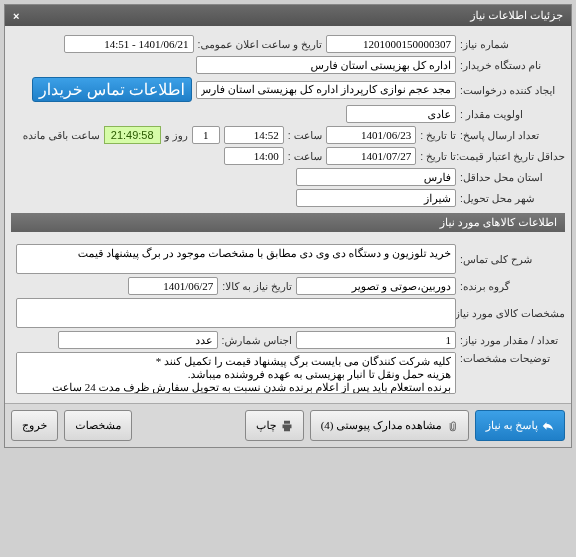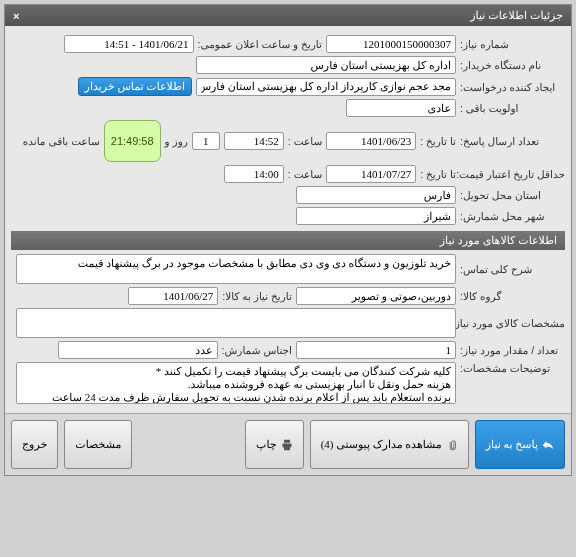--- a/index.html
+++ b/index.html
@@ -28,21 +28,21 @@
   color: #fff;
   font-weight: bold;
   cursor: pointer;
 }
 .frm { padding: 6px; }
 .section-hdr {
   background: linear-gradient(#787878,#606060);
   color: #fff;
   padding: 3px 8px;
   font-size: 11px;
-  margin: 6px 0 4px 0;
+  margin: 6px 0 12px 0;
 }
 .row {
   display: flex;
   align-items: center;
   gap: 4px;
   margin: 3px 0;
   flex-wrap: wrap;
 }
 .lbl {
   color: #333;
@@ -67,46 +67,46 @@
 .w130 { width: 130px; }
 .w160 { width: 160px; }
 .w260 { width: 260px; }
 .w440 { width: 440px; }
 .link-btn {
   background: linear-gradient(#3ca0e7,#1f7fc8);
   color: #fff;
   border: 1px solid #176aa8;
   border-radius: 3px;
   padding: 2px 6px;
-  font-size: 11px;
+  font-size: 16px;
   cursor: pointer;
   font-family: Tahoma;
 }
 .timer {
   background: #d6fca8;
   border: 1px solid #8ab558;
-  border-radius: 7px;
-  padding: 14px 6px;
+  border-radius: 0;
+  padding: 2px 6px;
   font-size: 11px;
   color: #2a5a00;
   direction: ltr;
 }
 .footer {
   background: #d8d8d8;
   border-top: 1px solid #aaa;
   padding: 6px;
   display: flex;
   justify-content: space-between;
   align-items: center;
 }
 .btn {
   background: linear-gradient(#f4f4f4,#d8d8d8);
   border: 1px solid #888;
   border-radius: 3px;
-  padding: 17px 10px;
+  padding: 8px 10px;
   font-family: Tahoma;
   font-size: 11px;
   cursor: pointer;
   display: inline-flex;
   align-items: center;
   gap: 4px;
 }
 .btn.primary {
   background: linear-gradient(#3ca0e7,#1f7fc8);
   color: #fff;
@@ -138,21 +138,21 @@
       <input class="fld w260" readonly="" value="اداره کل بهزیستی استان فارس" style="">
     </div>
 
     <div class="row">
       <span class="lbl lbl-main">ایجاد کننده درخواست:</span>
       <input class="fld w260" readonly="" value="مجد عجم نوازی کارپرداز اداره کل بهزیستی استان فارس" style="">
       <button class="link-btn">اطلاعات تماس خریدار</button>
     </div>
 
     <div class="row">
-      <span class="lbl lbl-main">اولویت باقی :</span>
+      <span class="lbl lbl-main">اولویت مقدار :</span>
       <input class="fld w110" readonly="" value="عادی" style="">
     </div>
 
     <div class="row">
       <span class="lbl lbl-main">تعداد ارسال پاسخ:</span>
       <span class="lbl">تا تاریخ :</span>
       <input class="fld w90" readonly="" value="1401/06/23" style="">
       <span class="lbl">ساعت :</span>
       <input class="fld w60" readonly="" value="14:52" style="">
       <input class="fld" style="width: 28px; text-align: center;" readonly="" value="1">
@@ -163,38 +163,38 @@
 
     <div class="row">
       <span class="lbl lbl-main">حداقل تاریخ اعتبار قیمت:</span>
       <span class="lbl">تا تاریخ :</span>
       <input class="fld w90" readonly="" value="1401/07/27" style="">
       <span class="lbl">ساعت :</span>
       <input class="fld w60" readonly="" value="14:00" style="">
     </div>
 
     <div class="row">
-      <span class="lbl lbl-main">استان محل تحویل:</span>
+      <span class="lbl lbl-main">استان محل حداقل:</span>
       <input class="fld w160" readonly="" value="فارس" style="">
     </div>
 
     <div class="row">
-      <span class="lbl lbl-main">شهر محل شمارش:</span>
+      <span class="lbl lbl-main">شهر محل تحویل:</span>
       <input class="fld w160" readonly="" value="شیراز" style="">
     </div>
 
     <div class="section-hdr">اطلاعات کالاهای مورد نیاز</div>
 
     <div class="row">
       <span class="lbl lbl-main">شرح کلی تماس:</span>
       <textarea class="fld w440" rows="2" readonly="" style="">خرید تلوزیون و دستگاه دی وی دی مطابق با مشخصات موجود در برگ پیشنهاد قیمت</textarea>
     </div>
 
     <div class="row">
-      <span class="lbl lbl-main">گروه کالا:</span>
+      <span class="lbl lbl-main">گروه برنده:</span>
       <input class="fld w160" readonly="" value="دوربین،صوتی و تصویر" style="">
       <span class="lbl">تاریخ نیاز به کالا:</span>
       <input class="fld w90" readonly="" value="1401/06/27" style="">
     </div>
 
     <div class="row">
       <span class="lbl lbl-main">مشخصات کالای مورد نیاز:</span>
       <textarea class="fld w440" rows="2" readonly="" style=""></textarea>
     </div>
 

